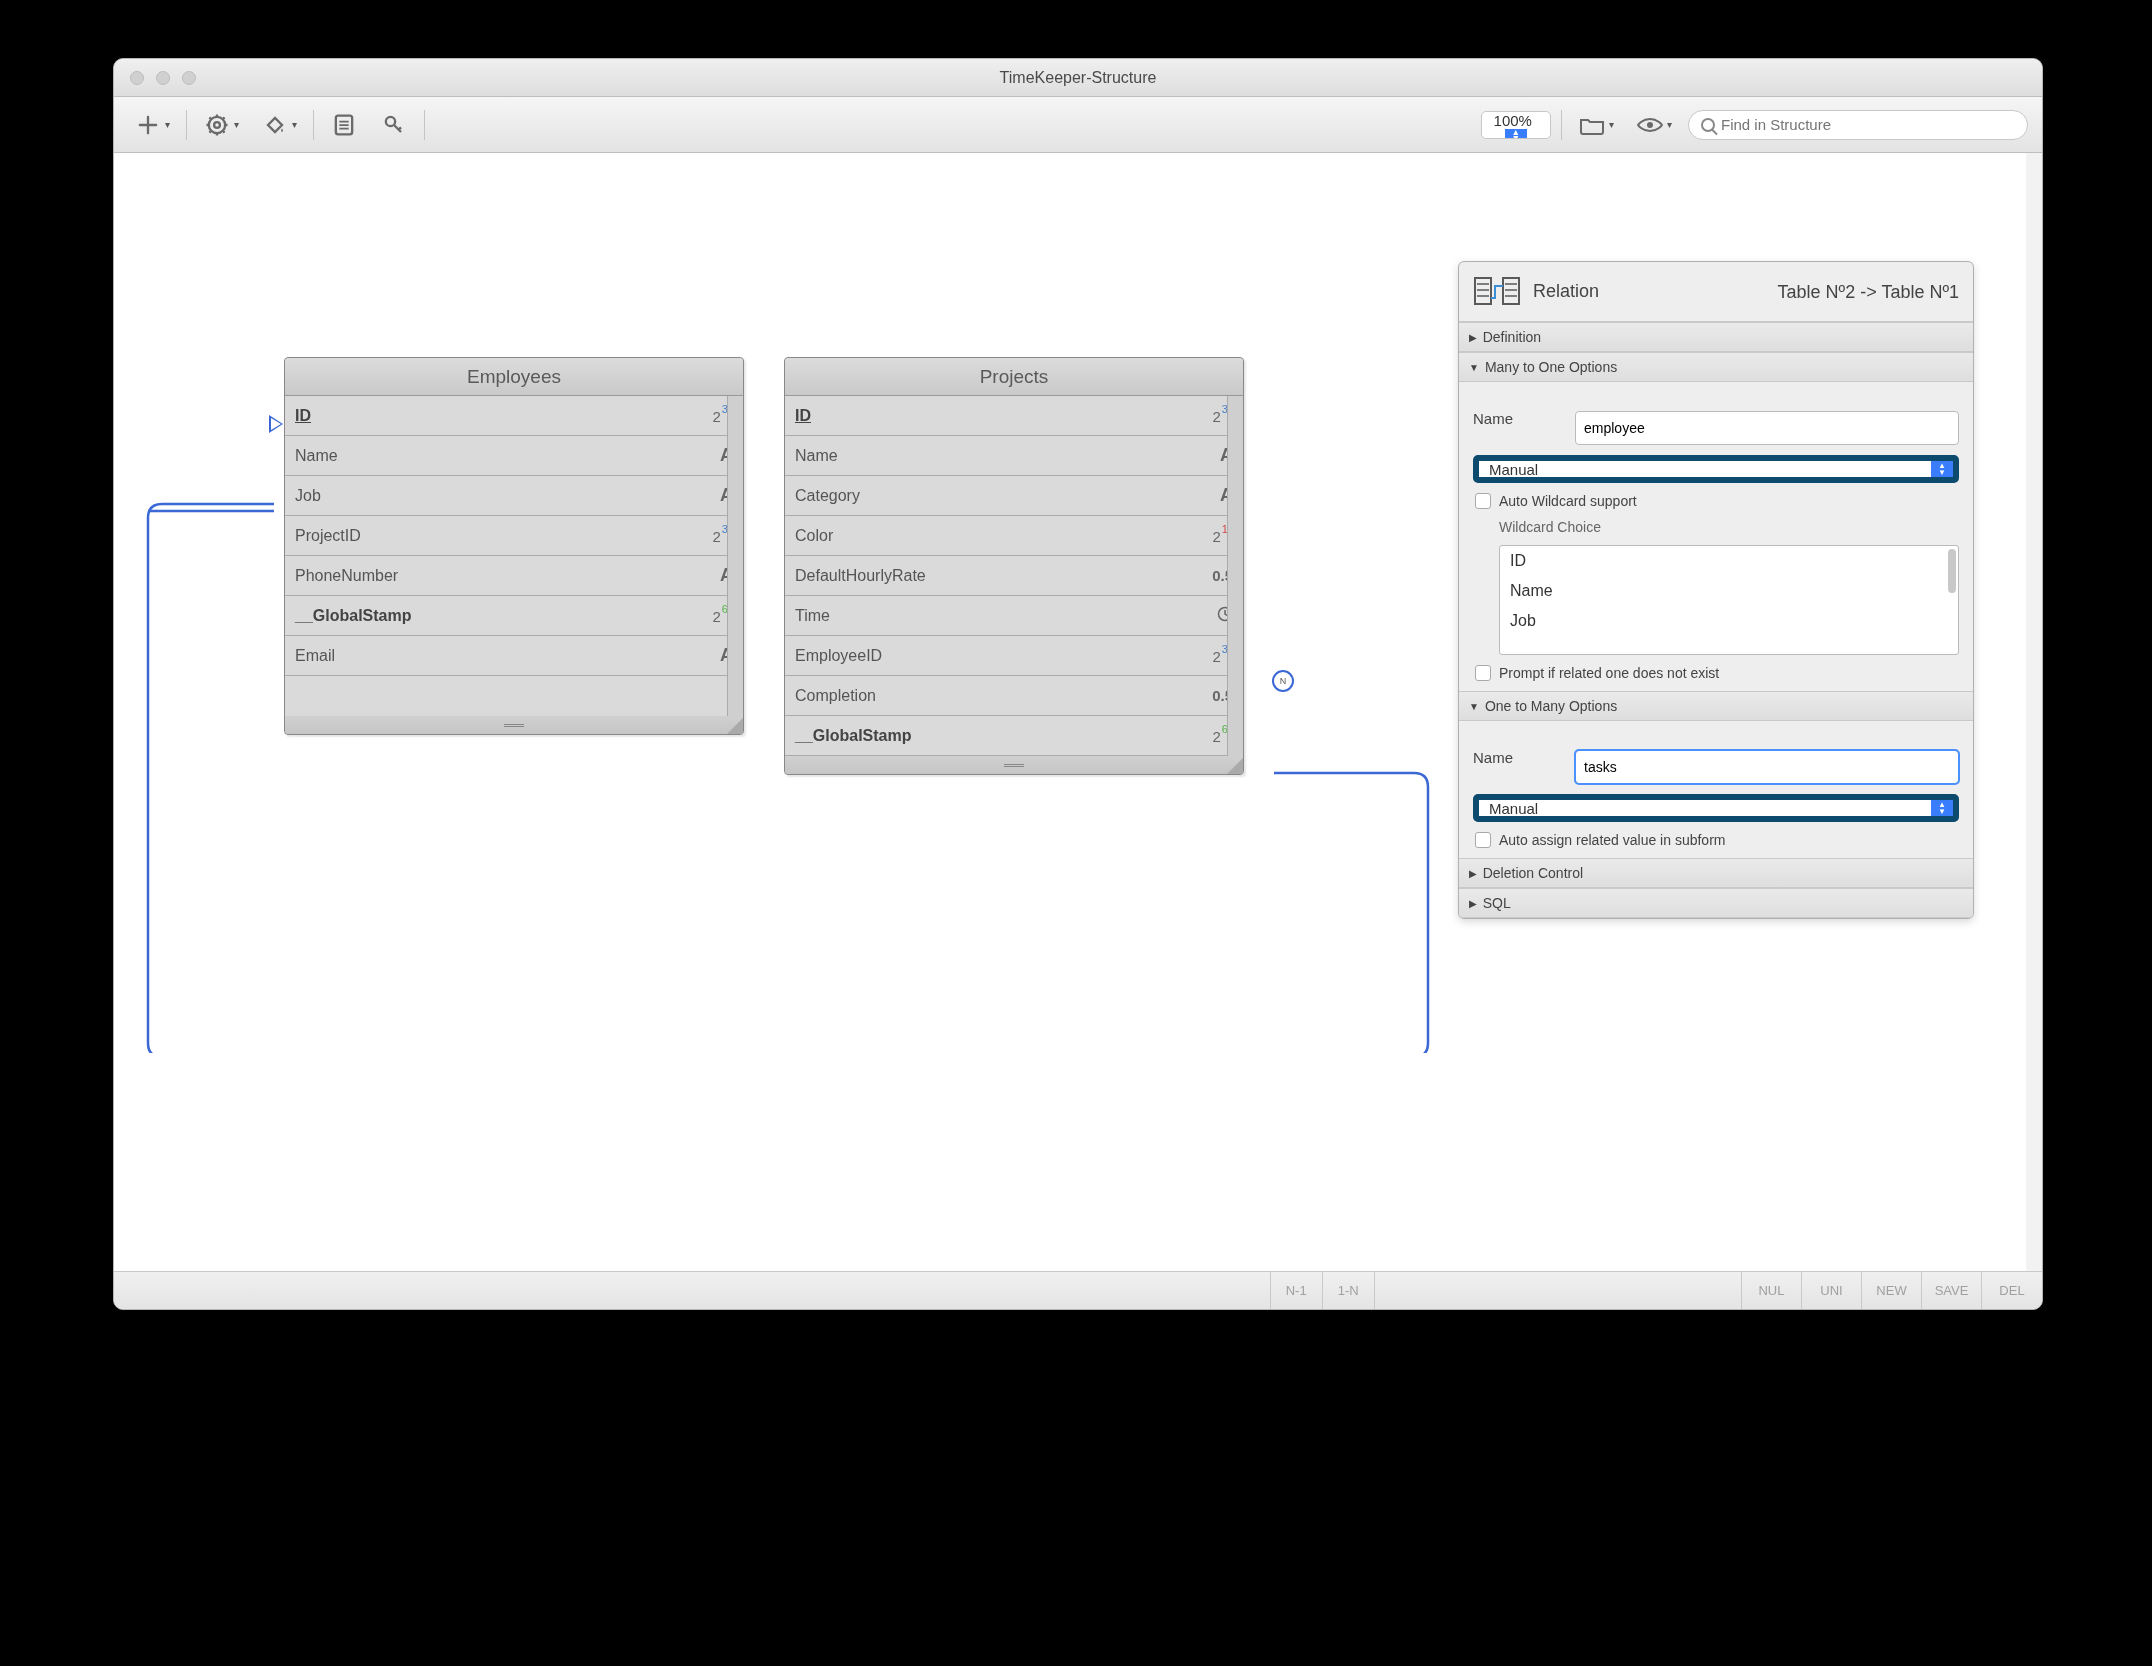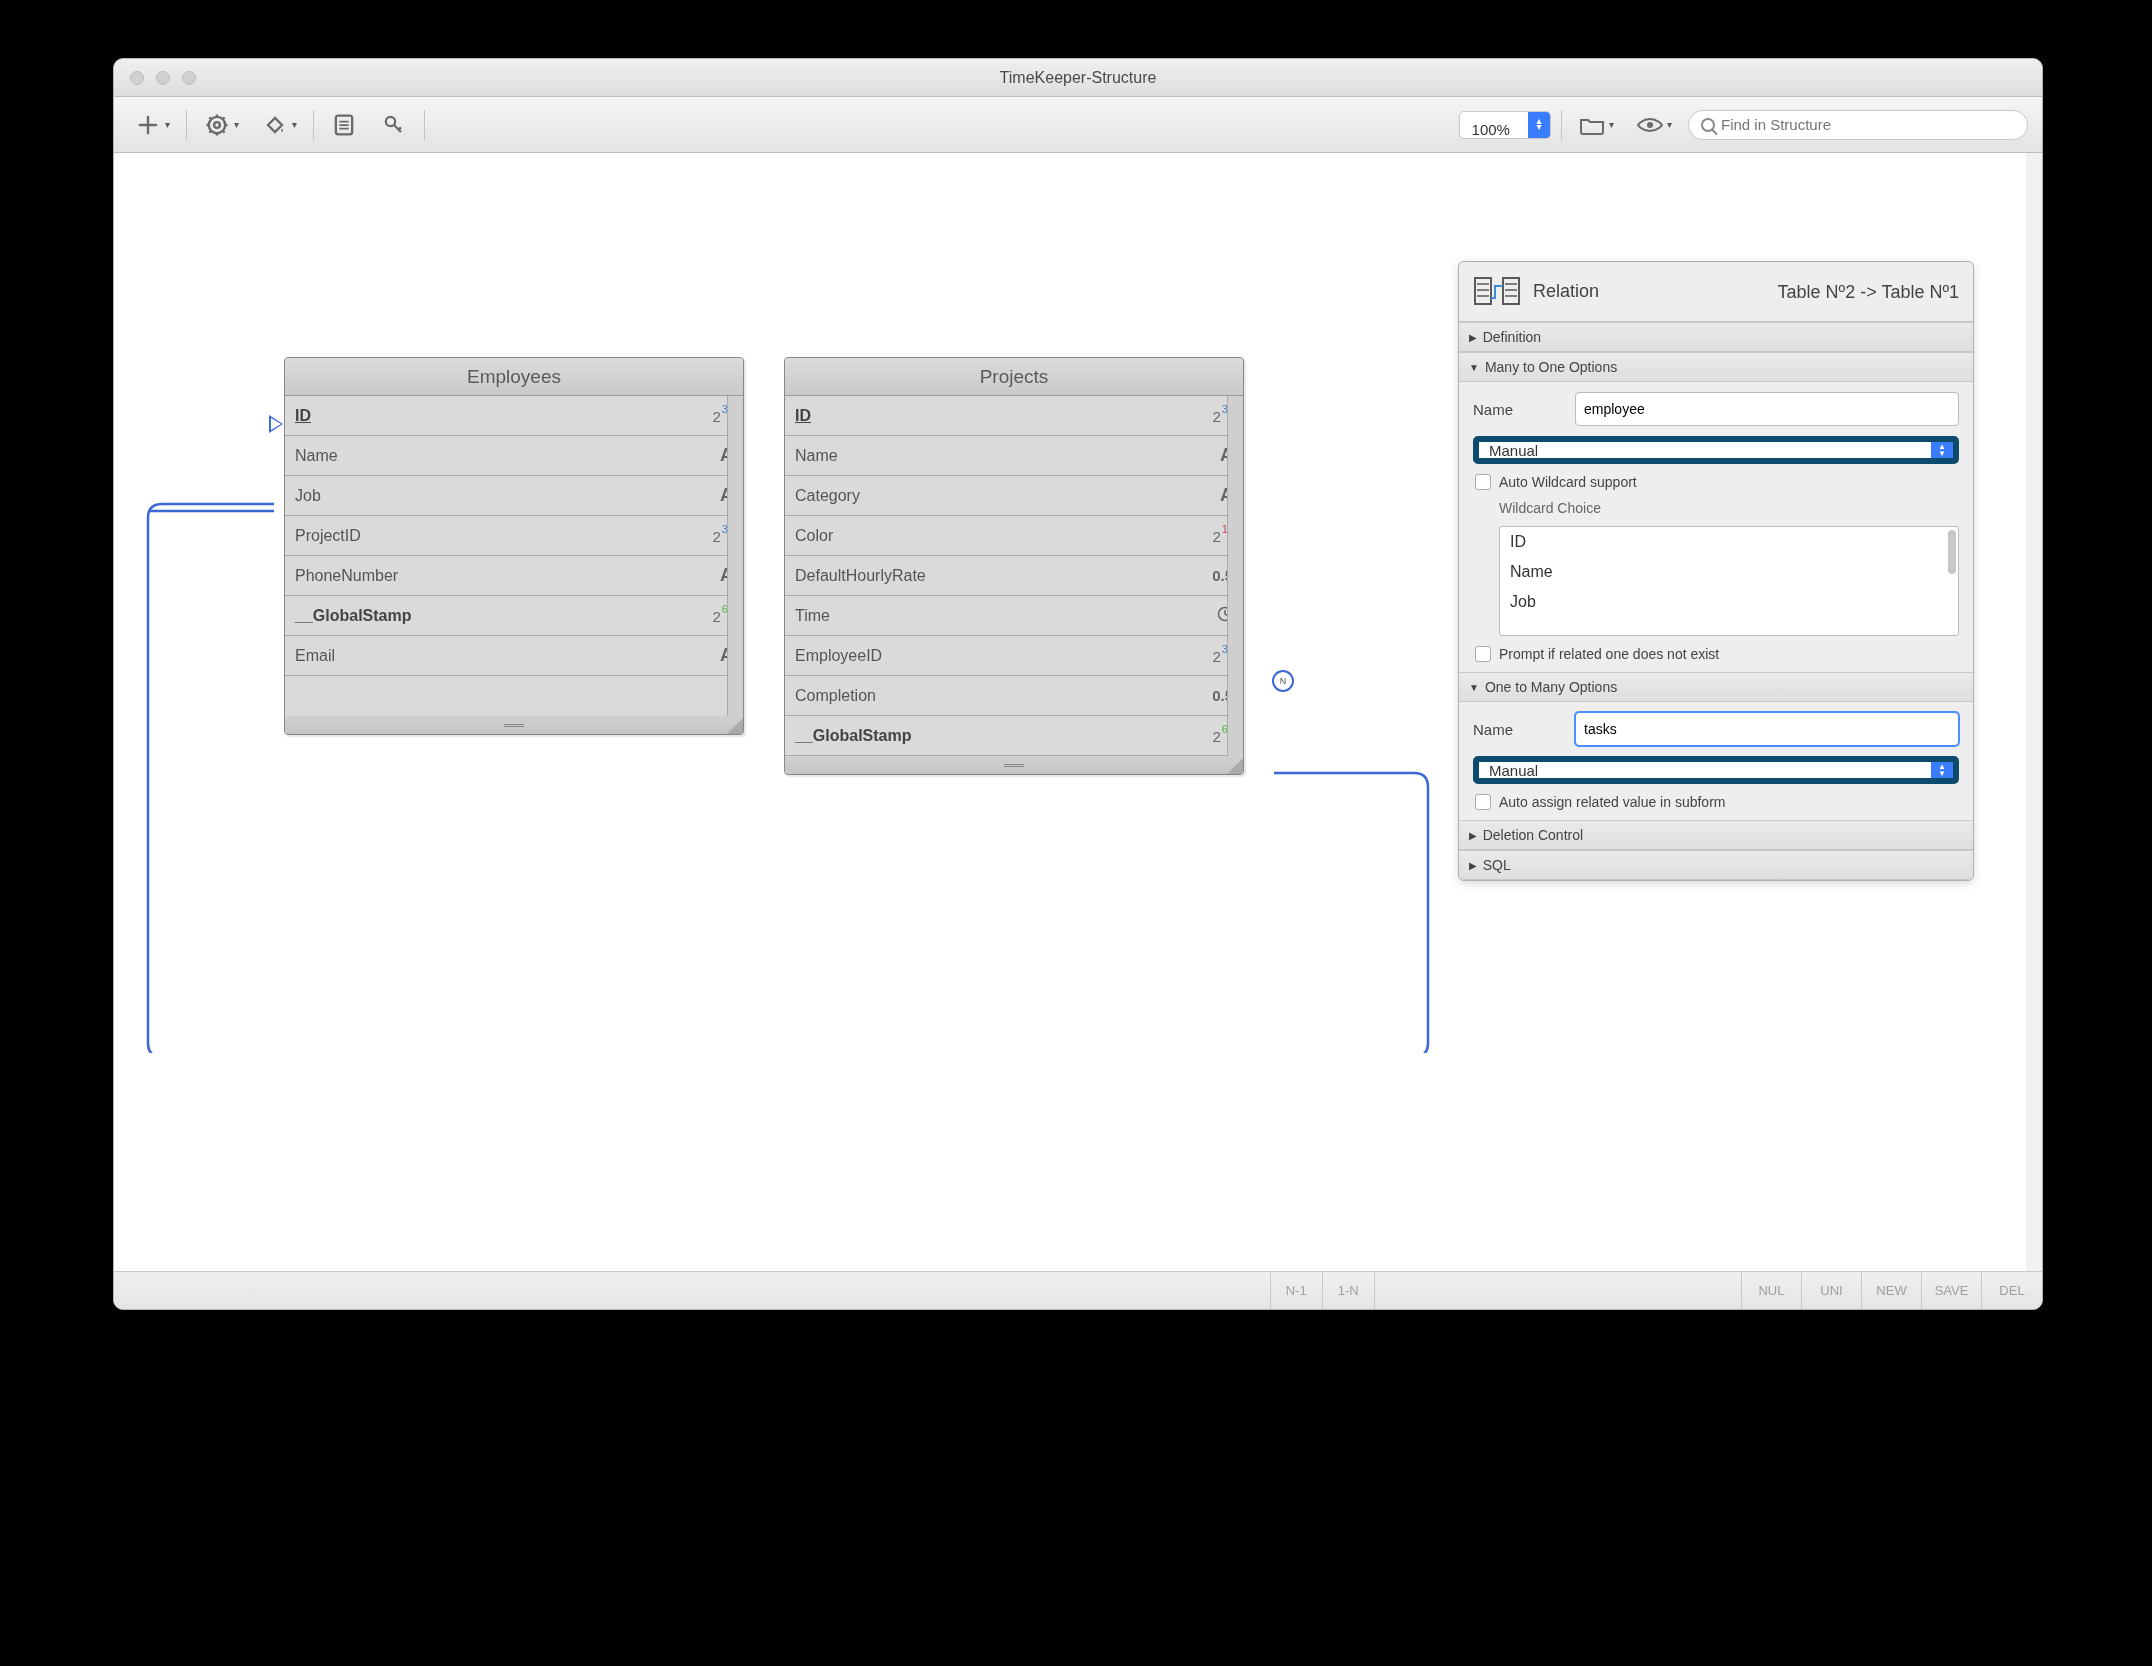--- a/index.html
+++ b/index.html
@@ -67,26 +67,27 @@
   cursor: pointer;
   color: #5a5a5a;
   padding: 0 6px;
 }
 .tbtn svg { display: block; }
 .tbtn .chev { font-size: 10px; margin-left: 3px; color: #5a5a5a; }
 .tdiv { width: 1px; height: 30px; background: #c5c5c5; }
 .spacer { flex: 1; }
 .zoom-select {
   display: flex;
-  align-items: flex-end;
+  align-items: center;
   height: 28px;
   border: 1px solid #c7c7c7;
   border-radius: 5px;
   background: #fff;
   overflow: hidden;
+  flex-direction: column;
 }
 .zoom-select .zval {
   padding: 0 18px 0 12px;
   font-size: 15px;
 }
 .zoom-select .chevbtn {
   width: 22px; height: 28px;
   background: #3a7dfc;
   display: flex;
   align-items: center;
@@ -341,20 +342,21 @@
 }
 .form-row label { width: 90px; font-size: 15px; color: #444; text-align: left; }
 .form-row input[type=text] {
   flex: 1;
   height: 28px;
   border: 1px solid #bbb;
   border-radius: 4px;
   padding: 16px 8px;
   font-size: 14px;
   background: #fff;
+  margin-top: 19px;
 }
 .form-row input[type=text].focused {
   outline: 2px solid #4a90ff;
   outline-offset: -1px;
 }
 .mac-select {
   flex: 1;
   display: flex;
   align-items: center;
   height: 28px;

